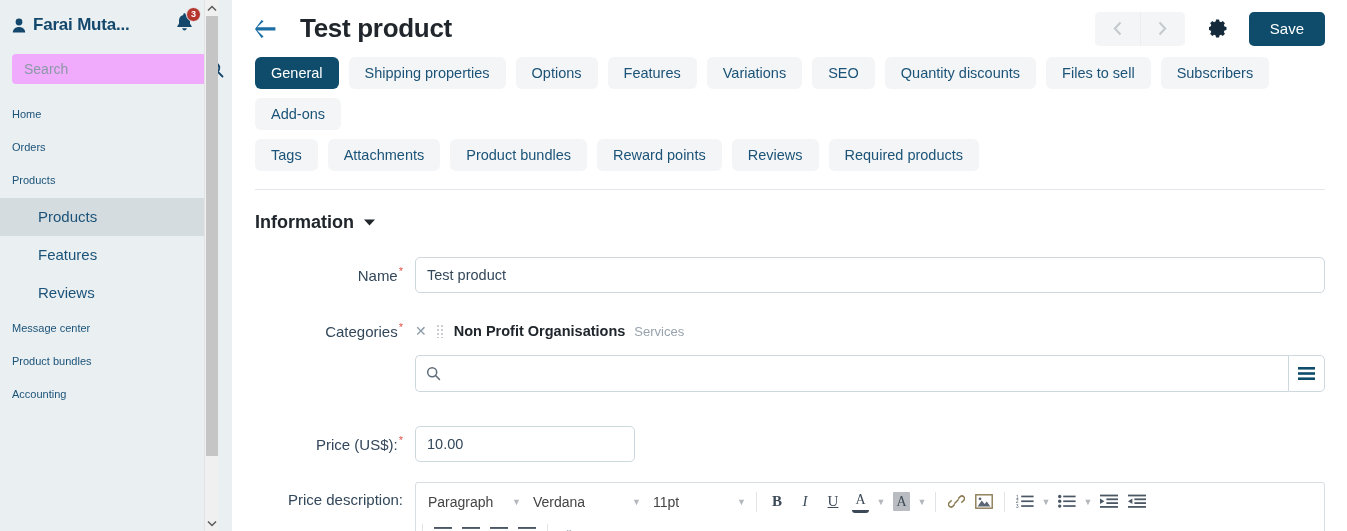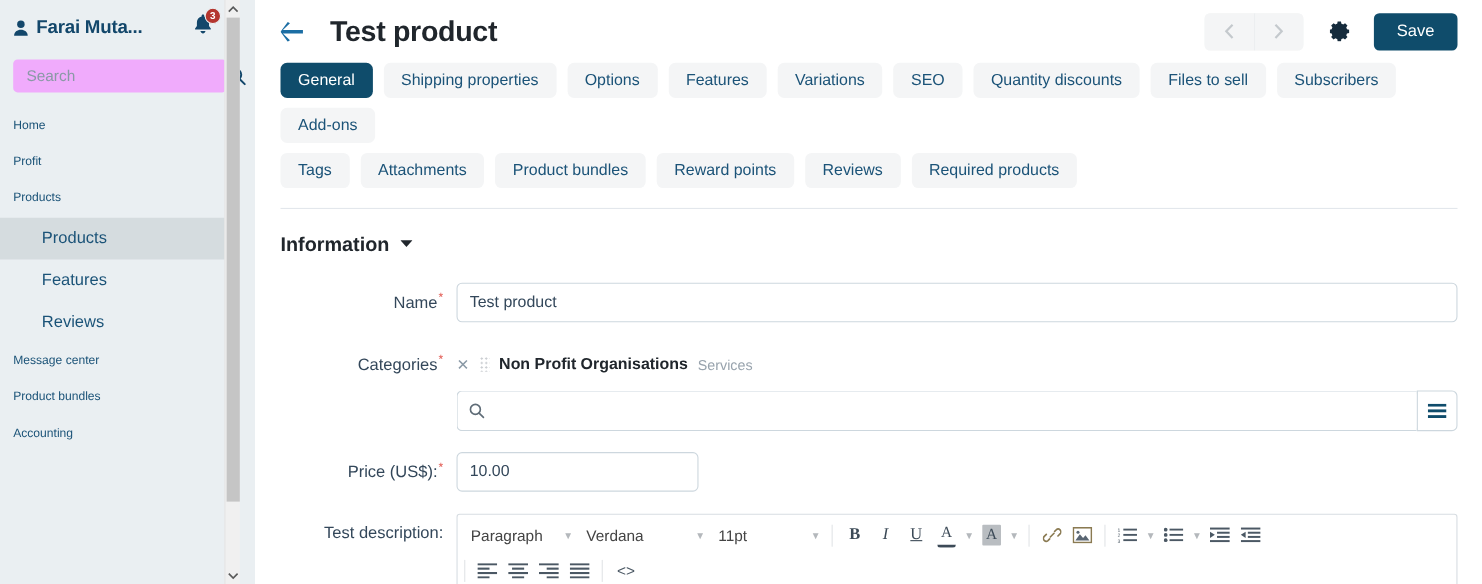--- a/index.html
+++ b/index.html
@@ -264,21 +264,21 @@
       <span class="search-icon">
         <svg width="17" height="17" viewBox="0 0 17 17" fill="none" stroke="currentColor" stroke-width="1.8">
           <circle cx="7" cy="7" r="5.3"></circle>
           <line x1="11" y1="11" x2="15.5" y2="15.5" stroke-linecap="round"></line>
         </svg>
       </span>
     </div>
 
     <div class="nav" id="nav-list">
         <div class="nav-item"><span>Home</span></div>
-        <div class="nav-item"><span>Profit</span></div>
+        <div class="nav-item"><span>Orders</span></div>
         <div class="nav-item"><span>Products</span></div>
         <div class="nav-item sub active"><span>Products</span></div>
         <div class="nav-item sub"><span>Features</span></div>
         <div class="nav-item sub"><span>Reviews</span></div>
         <div class="nav-item"><span>Message center</span></div>
         <div class="nav-item"><span>Product bundles</span></div>
         <div class="nav-item"><span>Accounting</span></div>
       </div>
 
     <div id="side-scroll">
@@ -396,29 +396,29 @@
             <svg width="17" height="13" viewBox="0 0 17 13" fill="#0f4c6b">
               <rect x="0" y="0" width="17" height="2.6"></rect>
               <rect x="0" y="5.2" width="17" height="2.6"></rect>
               <rect x="0" y="10.4" width="17" height="2.6"></rect>
             </svg>
           </div>
         </div>
       </div>
     </div>
 
-    <div class="frow" style="margin-top:19px">
+    <div class="frow" style="margin-top:34px">
       <div class="flabel"><span>Price (US$):</span><span class="req">*</span></div>
       <div class="fctl">
         <input class="inp inp-price" value="10.00" style="">
       </div>
     </div>
 
     <div class="frow" style="margin-top:20px">
-      <div class="flabel" style="padding-top:9px">Test description:</div>
+      <div class="flabel" style="padding-top:9px">Price description:</div>
       <div class="fctl">
         <div class="editor">
 
           <div class="ed-row">
             <div class="ed-sel sel-para">
               <span class="lbl">Paragraph</span>
               <span class="ar">▼</span>
             </div>
             <div class="ed-sel sel-font">
               <span class="lbl">Verdana</span>

